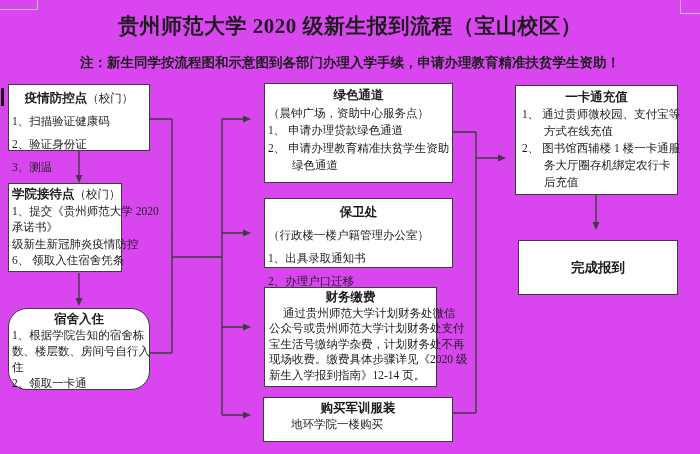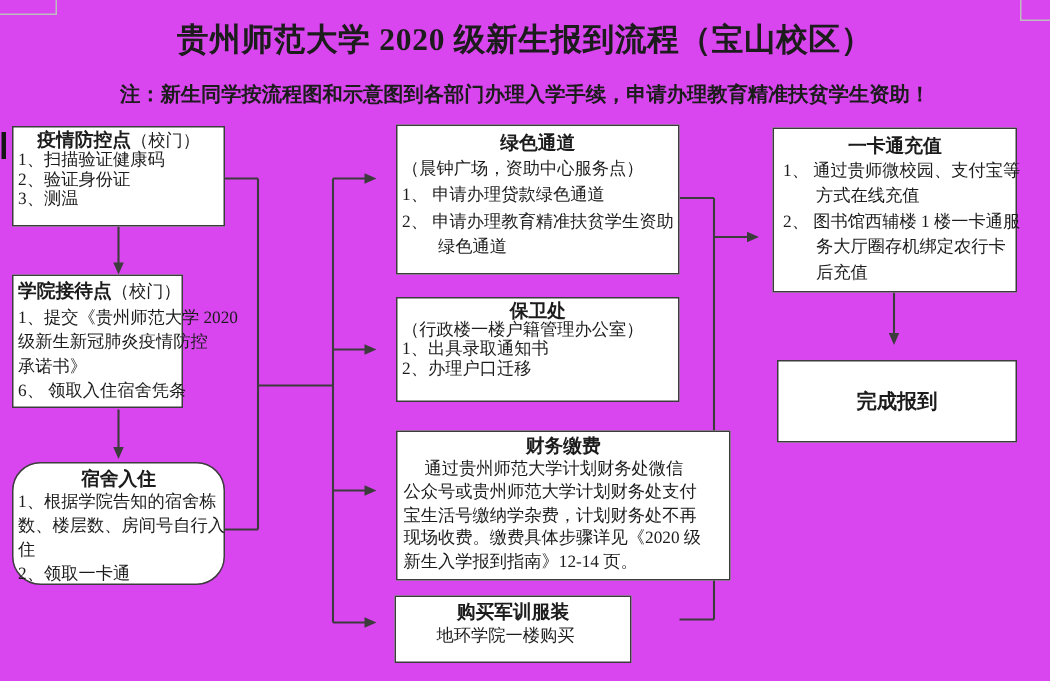--- a/index.html
+++ b/index.html
@@ -11,38 +11,38 @@
   .page-title{
     position:absolute;top:12px;left:0;width:100%;text-align:center;
     font-size:21px;font-weight:bold;letter-spacing:0.5px;margin:0;
   }
   .note{
     position:absolute;top:54px;left:0;width:100%;text-align:center;
     font-size:13.5px;font-weight:600;
   }
   .box{
     position:absolute;border:1.5px solid #3c3c3c;background:#ffffff;
-    box-sizing:border-box;font-size:11.5px;line-height:13px;padding:2px 3px;
+    box-sizing:border-box;font-size:11.5px;line-height:23px;padding:2px 3px;
   }
   .box-title{
     text-align:center;font-weight:bold;font-size:12.5px;
     font-family:"Liberation Sans", sans-serif;white-space:nowrap;
   }
   .box-title .suffix{font-weight:normal;font-family:"Liberation Serif", serif;font-size:11.5px;}
   .ln{white-space:nowrap;}
   .ind{padding-left:24px;}
   .ind-first{text-indent:14px;}
   
   #box-epidemic{left:8px;top:84px;width:142px;height:67px;}
   #box-college{left:8px;top:183px;width:114px;height:89px;line-height:16.5px;}
   #box-dorm{left:8px;top:308px;width:142px;height:82px;line-height:16px;border-radius:19px;}
   #box-green{left:264px;top:83px;width:189px;height:100px;line-height:17.5px;padding-top:3px;}
   #box-security{left:264px;top:198px;width:189px;height:70px;}
-  #box-finance{left:264px;top:287px;width:223px;height:100px;line-height:15.5px;padding:2px 4px;}
-  #box-uniform{left:263px;top:397px;width:158px;height:45px;line-height:16px;}
+  #box-finance{left:264px;top:287px;width:173px;height:100px;line-height:15.5px;padding:2px 4px;}
+  #box-uniform{left:263px;top:397px;width:190px;height:45px;line-height:16px;}
   #box-card{left:515px;top:85px;width:163px;height:110px;line-height:17px;padding:3px 6px;}
   #box-card .ind{padding-left:22px;}
   #box-done{left:518px;top:240px;width:160px;height:55px;display:flex;align-items:center;justify-content:center;}
   #box-done .box-title{font-size:13.5px;}
   #box-uniform .ln{padding-left:24px;}
   
   .corner-tl{position:absolute;left:0;top:0;width:37px;height:9px;
     border-right:1px solid #bdbdbd;border-bottom:1px solid #bdbdbd;}
   .corner-tr{position:absolute;left:680px;top:0;width:20px;height:13px;
     border-left:1px solid #bdbdbd;border-bottom:1px solid #bdbdbd;}
@@ -78,22 +78,22 @@
   <div class="box" id="box-epidemic">
     <div class="box-title"><span>疫情防控点</span><span class="suffix">（校门）</span></div>
     <div class="ln">1、扫描验证健康码</div>
     <div class="ln">2、验证身份证</div>
     <div class="ln">3、测温</div>
   </div>
 
   <div class="box" id="box-college">
     <div class="box-title"><span>学院接待点</span><span class="suffix">（校门）</span></div>
     <div class="ln">1、提交《贵州师范大学 2020</div>
+    <div class="ln">承诺书》</div>
     <div class="ln">级新生新冠肺炎疫情防控</div>
-    <div class="ln">承诺书》</div>
     <div class="ln">6、 领取入住宿舍凭条</div>
   </div>
 
   <div class="box" id="box-dorm">
     <div class="box-title"><span>宿舍入住</span></div>
     <div class="ln">1、根据学院告知的宿舍栋</div>
     <div class="ln">数、楼层数、房间号自行入</div>
     <div class="ln">住</div>
     <div class="ln">2、领取一卡通</div>
   </div>

